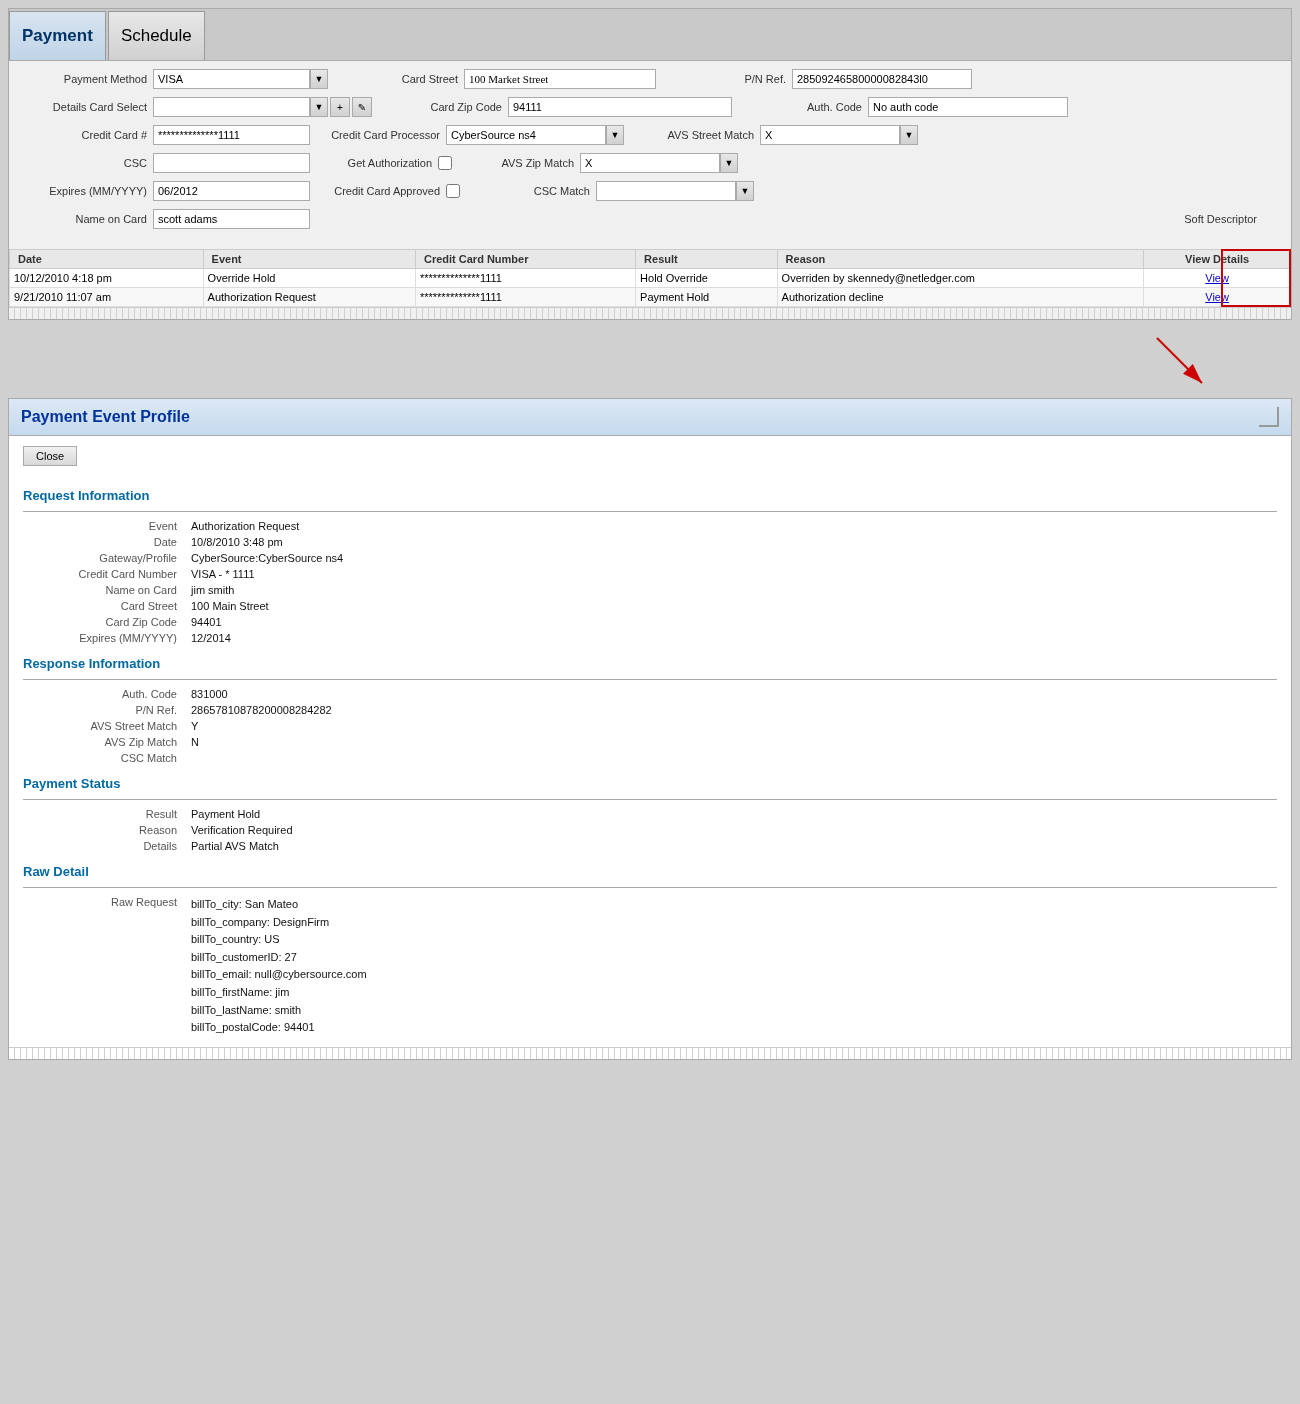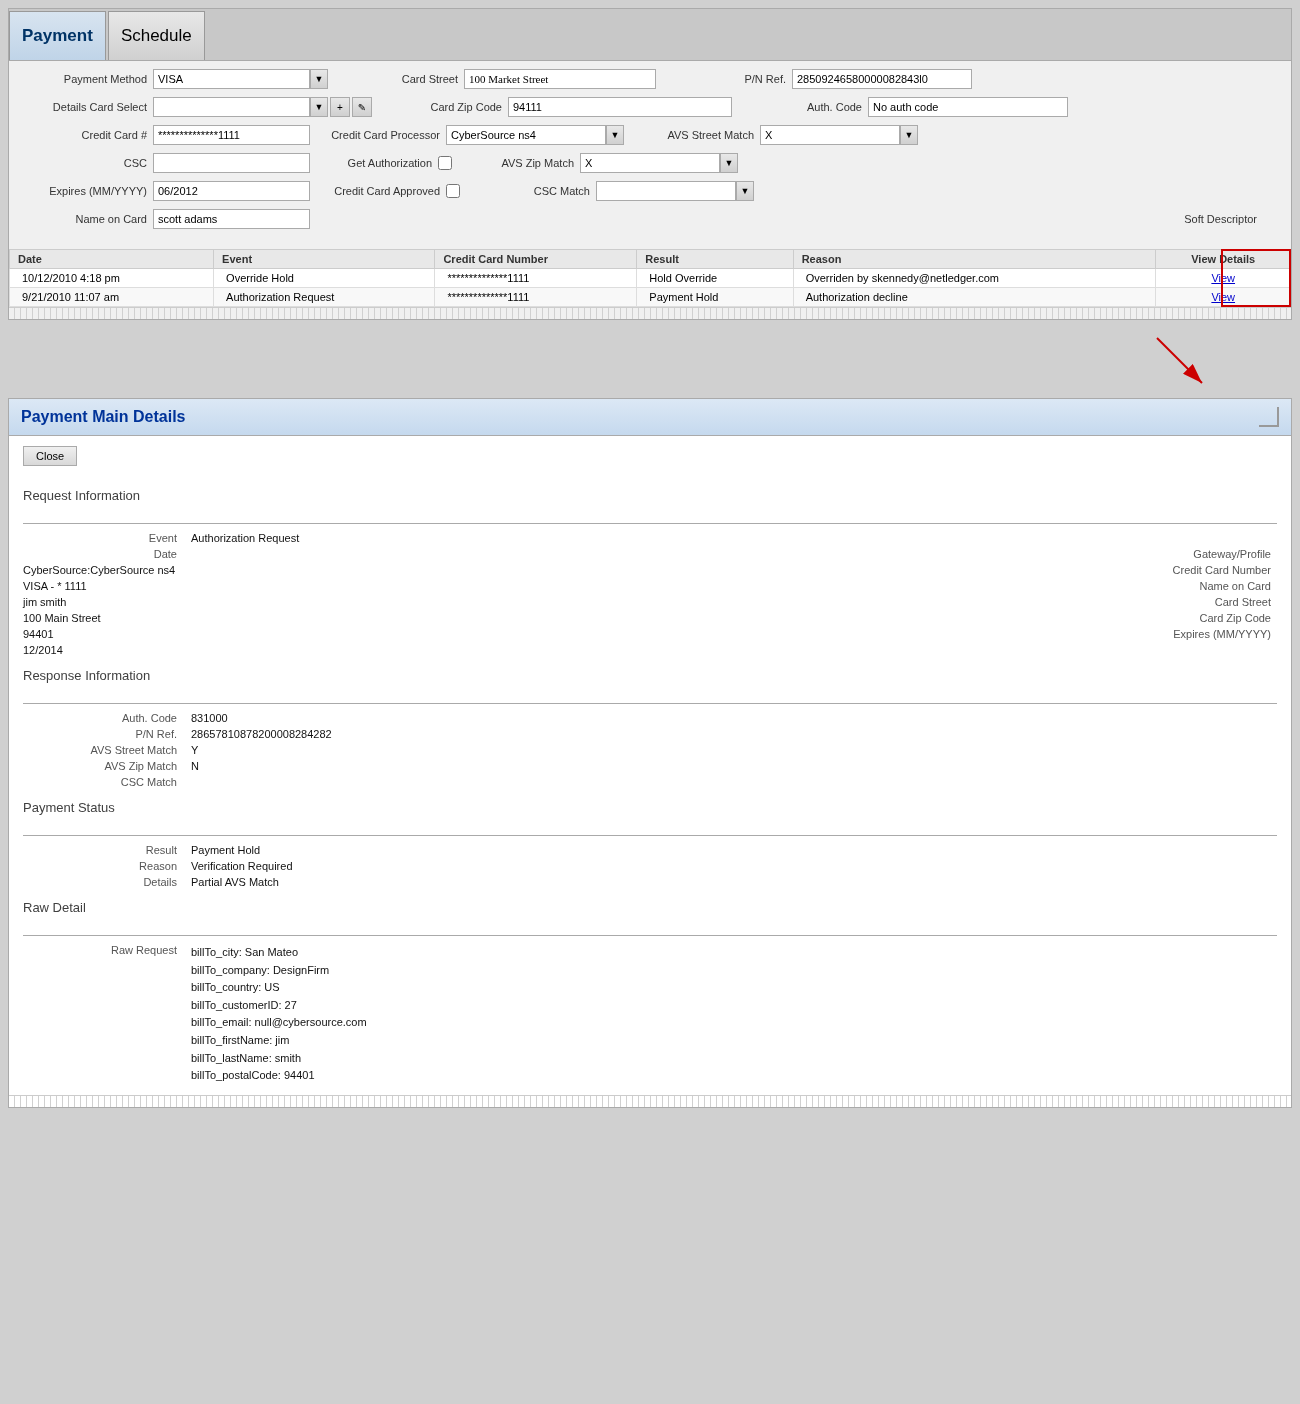--- a/index.html
+++ b/index.html
@@ -96,21 +96,21 @@
       background: #e8e8e8;
       border: 1px solid #ccc;
       padding: 3px 8px;
       text-align: left;
       font-size: 11px;
       font-weight: bold;
       color: #333;
     }
     .history-table td {
       border: 1px solid #ddd;
-      padding: 3px 12px;
+      padding: 3px 4px;
       font-size: 11px;
       background: white;
     }
     .history-table tr:nth-child(even) td { background: #f8f8f8; }
     .view-link {
       color: #0000cc;
       text-decoration: underline;
       cursor: pointer;
       font-size: 11px;
     }
@@ -146,24 +146,24 @@
     .close-btn {
       border: 1px solid #aaa;
       background: linear-gradient(to bottom, #f0f0f0, #d8d8d8);
       padding: 3px 12px;
       cursor: pointer;
       font-size: 11px;
       margin-bottom: 10px;
     }
     .section-title {
       font-size: 13px;
-      font-weight: normal;
-      color: #404040;
+      font-weight: bold;
+      color: #0369a1;
       border-bottom: 1px solid #aaa;
-      padding-bottom: 20px;
+      padding-bottom: 8px;
       margin-bottom: 8px;
       margin-top: 12px;
     }
     .info-grid {
       display: grid;
       grid-template-columns: 160px 1fr;
       gap: 4px 8px;
       margin-bottom: 4px;
     }
     .info-label {
@@ -379,34 +379,35 @@
       <marker id="arrowhead" markerWidth="10" markerHeight="7" refX="10" refY="3.5" orient="auto">
         <polygon points="0 0, 10 3.5, 0 7" fill="#cc0000"></polygon>
       </marker>
     </defs>
     <line x1="220" y1="10" x2="265" y2="55" stroke="#cc0000" stroke-width="2" marker-end="url(#arrowhead)"></line>
   </svg>
 </div>
 
 <div class="detail-panel">
   <div class="detail-header">
-    <span class="detail-title">Payment Main Details</span>
+    <span class="detail-title">Payment Event Profile</span>
 
     <div style="width: 20px; height: 20px; border-right: 2px solid #999; border-bottom: 2px solid #999;"></div>
   </div>
 
   <div class="detail-body">
     <button class="close-btn">Close</button>
 
     
     <div class="section-title">Request Information</div>
     <div class="info-grid">
       <span class="info-label">Event</span>
       <span class="info-value">Authorization Request</span>
       <span class="info-label">Date</span>
+      <span class="info-value">10/8/2010 3:48 pm</span>
       <span class="info-label">Gateway/Profile</span>
       <span class="info-value">CyberSource:CyberSource ns4</span>
       <span class="info-label">Credit Card Number</span>
       <span class="info-value">VISA - * 1111</span>
       <span class="info-label">Name on Card</span>
       <span class="info-value">jim smith</span>
       <span class="info-label">Card Street</span>
       <span class="info-value">100 Main Street</span>
       <span class="info-label">Card Zip Code</span>
       <span class="info-value">94401</span>

